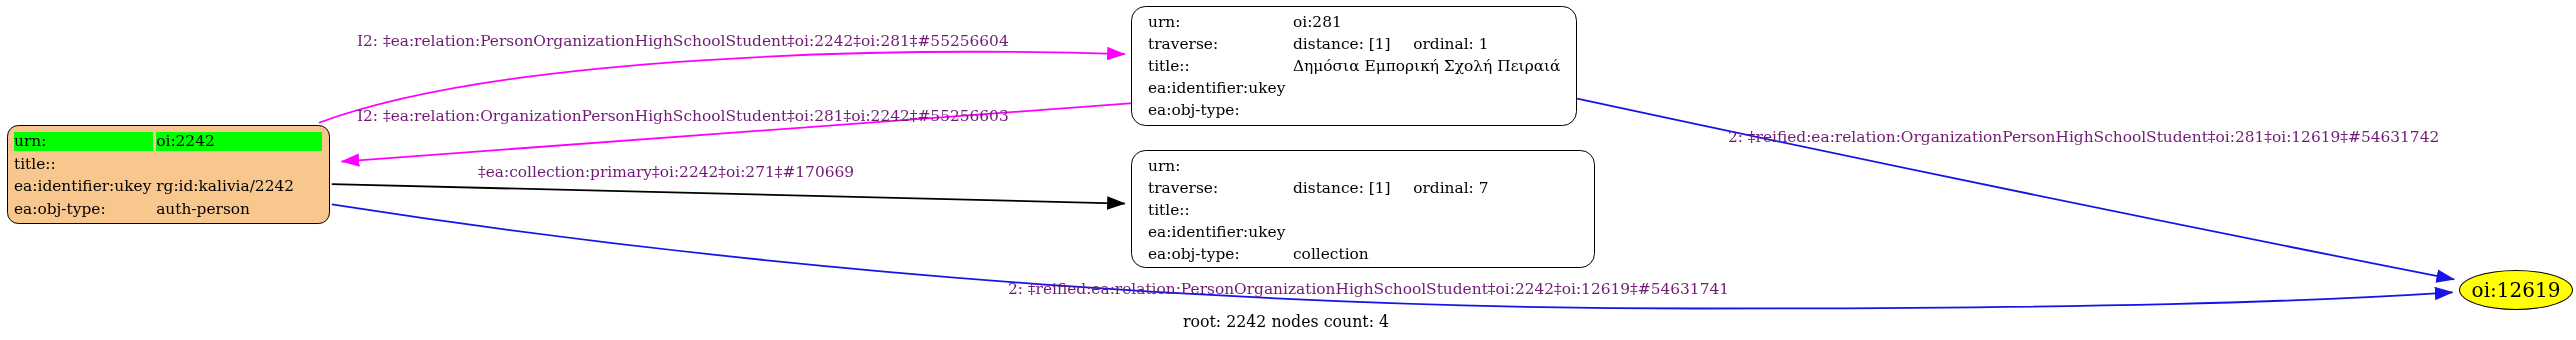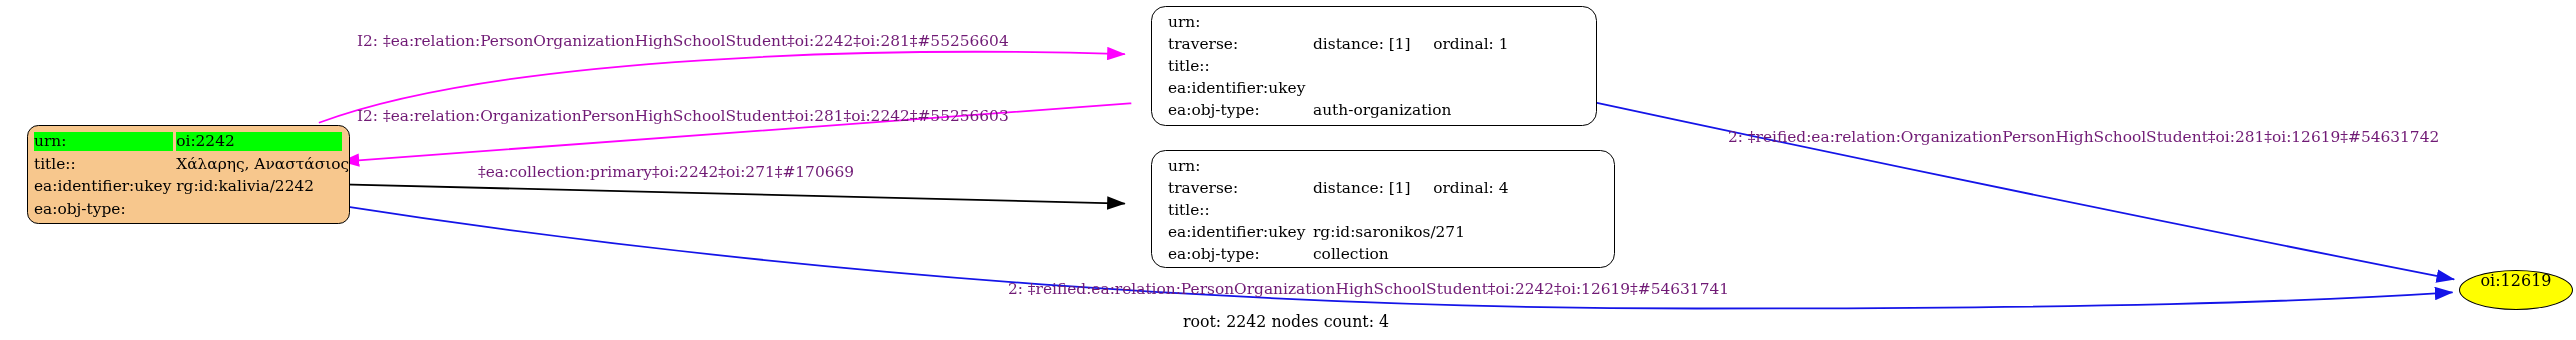--- a/index.html
+++ b/index.html
@@ -10,34 +10,34 @@
   .canvas{position:relative;width:2576px;height:340px;overflow:hidden;
           font-family:"DejaVu Serif","Liberation Serif",serif;color:#000;}
   svg.edges{position:absolute;left:0;top:0;width:2576px;height:340px;}
   svg.edges path.e{fill:none;stroke-width:2.2px;}
   .e.magenta{stroke:var(--edge-magenta);}
   .e.blue{stroke:var(--edge-blue);}
   .e.black{stroke:var(--edge-black);}
 
   .edge-label{position:absolute;white-space:nowrap;font-size:15.4px;line-height:18px;color:#701a75;}
 
-  .node{position:absolute;border:1.6px solid #000;box-sizing:border-box;margin-left:20px;}
+  .node{position:absolute;border:1.6px solid #000;box-sizing:border-box;}
   .rec{border-radius:11.3px;}
   .person{left:6.5px;top:125px;width:323px;height:99px;background:var(--person-fill);padding:4px 6.5px;}
   .org{left:1131px;top:5.7px;width:446px;height:120px;background:var(--node-fill);border-radius:14.5px;padding:4px 0 0 16px;}
   .col{left:1131px;top:150px;width:464px;height:118px;background:var(--node-fill);border-radius:14.5px;padding:4px 0 0 16px;}
 
   .nrow{display:grid;grid-template-columns:139px 1fr;column-gap:3.2px;height:22.6px;line-height:22.6px;font-size:15.4px;white-space:nowrap;}
   .nrow.hl .cell{background:var(--row-highlight);height:19.4px;line-height:19.4px;margin-top:1.6px;}
   .nrow2{display:grid;grid-template-columns:145px 1fr;height:22px;line-height:22px;font-size:15.4px;white-space:nowrap;}
   .ord{margin-left:22.6px;}
 
   .ellipse{position:absolute;left:2459px;top:270px;width:114px;height:40px;background:var(--target-fill);
-           border:1.6px solid #000;border-radius:50%;display:flex;align-items:flex-start;justify-content:center;
-           font-size:16px;box-sizing:border-box;}
+           border:1.6px solid #000;border-radius:50%;display:flex;align-items:center;justify-content:center;
+           font-size:20px;box-sizing:border-box;}
   .caption{position:absolute;left:1286px;top:312px;transform:translateX(-50%);font-size:15.8px;white-space:nowrap;}
 </style>
 </head>
 <body>
 
 <div class="canvas">
 
   <svg class="edges" viewBox="0 0 3188 421" width="2576" height="340">
     <defs>
       <marker id="am" viewBox="0 0 22 16" markerWidth="23" markerHeight="17" refX="21" refY="8" orient="auto" markerUnits="userSpaceOnUse">
@@ -63,65 +63,65 @@
   <div class="edge-label" style="left:1728px;top:128px">2: ‡reified:ea:relation:OrganizationPersonHighSchoolStudent‡oi:281‡oi:12619‡#54631742</div>
   <div class="edge-label" style="left:1008px;top:280px">2: ‡reified:ea:relation:PersonOrganizationHighSchoolStudent‡oi:2242‡oi:12619‡#54631741</div>
 
   <div class="node rec person">
     <div class="nrow hl">
       <span class="cell">urn:</span>
       <span class="cell">oi:2242</span>
     </div>
     <div class="nrow">
       <span>title::</span>
-      <span>Χάλαρης, Αναστάσιος</span>
     </div>
     <div class="nrow">
       <span>ea:identifier:ukey</span>
       <span>rg:id:kalivia/2242</span>
     </div>
     <div class="nrow">
       <span>ea:obj-type:</span>
+      <span>auth-person</span>
     </div>
   </div>
 
   <div class="node org">
     <div class="nrow2">
       <span>urn:</span>
+      <span>oi:281</span>
     </div>
     <div class="nrow2">
       <span>traverse:</span>
       <span><span>distance: [1]</span><span class="ord">ordinal: 1</span></span>
     </div>
     <div class="nrow2">
       <span>title::</span>
+      <span>Δημόσια Εμπορική Σχολή Πειραιά</span>
     </div>
     <div class="nrow2">
       <span>ea:identifier:ukey</span>
     </div>
     <div class="nrow2">
       <span>ea:obj-type:</span>
-      <span>auth-organization</span>
     </div>
   </div>
 
   <div class="node col">
     <div class="nrow2">
       <span>urn:</span>
     </div>
     <div class="nrow2">
       <span>traverse:</span>
-      <span><span>distance: [1]</span><span class="ord">ordinal: 4</span></span>
+      <span><span>distance: [1]</span><span class="ord">ordinal: 7</span></span>
     </div>
     <div class="nrow2">
       <span>title::</span>
     </div>
     <div class="nrow2">
       <span>ea:identifier:ukey</span>
-      <span>rg:id:saronikos/271</span>
     </div>
     <div class="nrow2">
       <span>ea:obj-type:</span>
       <span>collection</span>
     </div>
   </div>
 
   <div class="ellipse">
     <span>oi:12619</span>
   </div>

